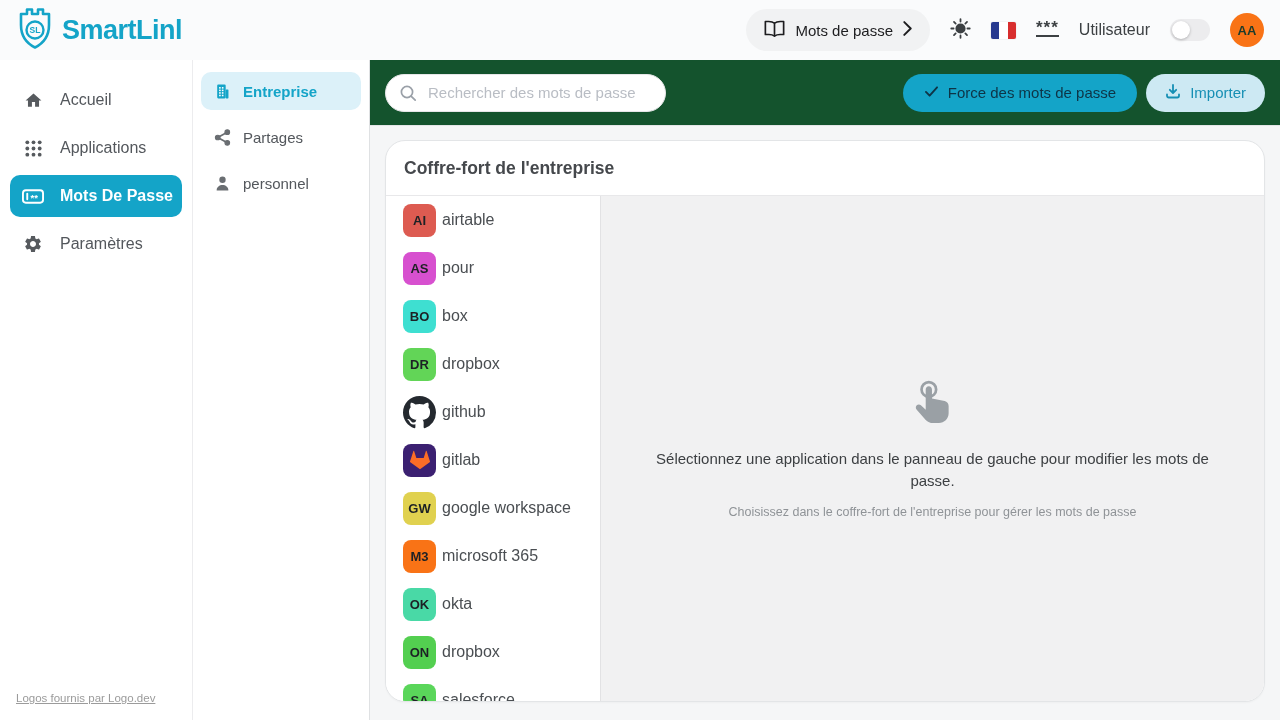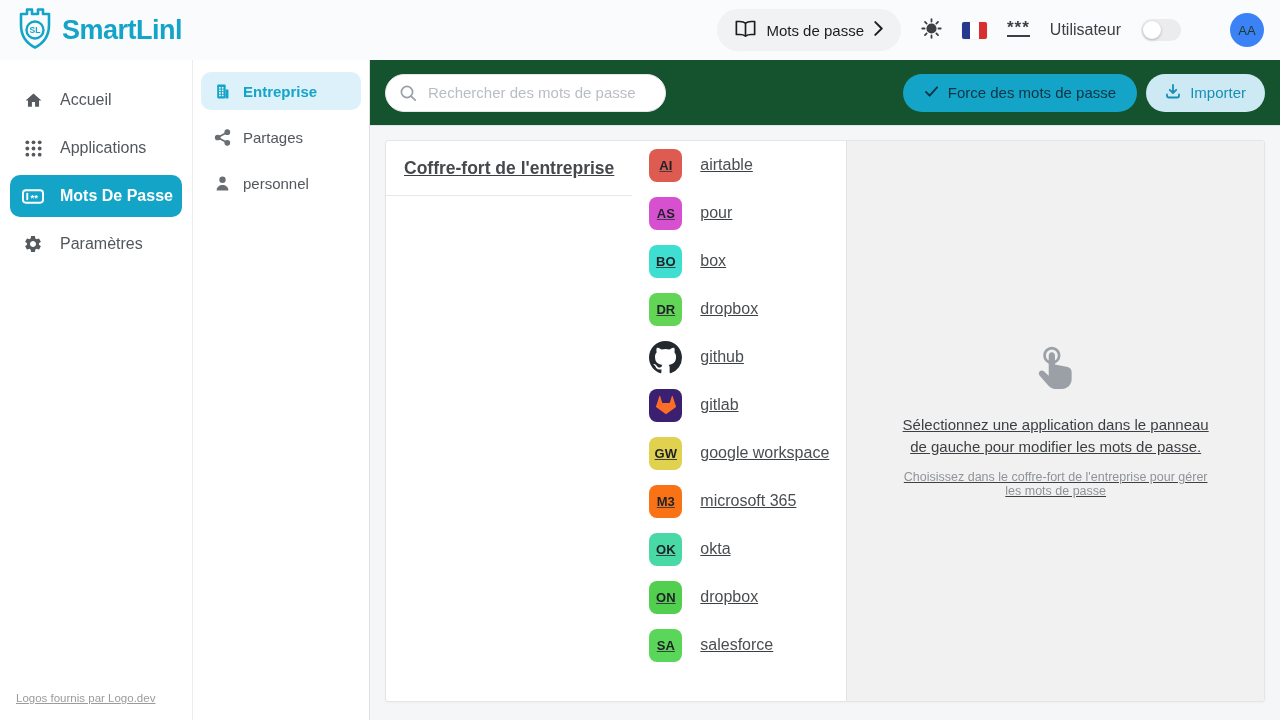--- a/index.html
+++ b/index.html
@@ -14,21 +14,21 @@
   .header-right { margin-left:auto; display:flex; align-items:center; gap:20px; }
   .ctx-pill { display:flex; align-items:center; gap:10px; background:#f1f2f3; border:none; border-radius:21px; height:42px; padding:0 18px; font-family:inherit; font-size:15px; color:#1d1d1f; cursor:pointer; }
   .icon-btn { background:none; border:none; cursor:pointer; display:flex; align-items:center; }
   .flag { width:25px; height:17px; border-radius:2px; overflow:hidden; display:flex; box-shadow:0 0 1px rgba(0,0,0,.3); }
   .flag span { flex:1; }
   .flag .b { background:#27398f; } .flag .w { background:#fff; } .flag .r { background:#d82e2e; }
   .pw-dots { font-size:17px; font-weight:bold; color:#3c4043; border-bottom:2px solid #3c4043; line-height:10px; height:14px; letter-spacing:1px; }
   .user-label { font-size:16px; color:#3c4043; }
   .toggle { width:40px; height:22px; background:#ececee; border-radius:11px; position:relative; border:none; cursor:pointer; }
   .toggle .knob { position:absolute; left:2px; top:2px; width:18px; height:18px; background:#fff; border-radius:50%; box-shadow:0 1px 3px rgba(0,0,0,.25); }
-  .avatar { width:34px; height:34px; border-radius:50%; background:#3b82f6; color:#1c3b2a; font-size:13px; font-weight:400; display:flex; align-items:center; justify-content:center; cursor:pointer; border:none; font-family:inherit;margin-left:29px; }
+  .avatar { width:34px; height:34px; border-radius:50%; background:#f97316; color:#1c3b2a; font-size:13px; font-weight:700; display:flex; align-items:center; justify-content:center; cursor:pointer; border:none; font-family:inherit; }
 
   
   .layout { display:flex; height:660px;justify-content:space-between; }
 
   
   .sidebar { width:193px; background:#fff; border-right:1px solid #ececee; position:relative; padding-top:16px; flex-shrink:0; }
   .side-item { display:flex; align-items:center; gap:16px; height:48px; padding:0 0 0 22px; font-size:16px; color:#53575c; cursor:pointer; }
   .side-item .ic { width:22px; display:flex; justify-content:center; color:#565a5e; }
   .side-item.active { background:var(--primary); color:#fff; font-weight:700; margin:3px 10px; height:42px; border-radius:10px; padding-left:12px; }
   .side-item.active .ic { color:#fff; }
@@ -47,28 +47,28 @@
   .search-box { position:relative; width:281px; }
   .search-box input { width:100%; height:38px; border:1px solid #e6e6e8; border-radius:19px; background:#fff; padding:0 14px 0 42px; font-family:inherit; font-size:15px; color:#3c4043; outline:none; }
   .search-box input::placeholder { color:#b9bdc4; }
   .search-box .s-ic { position:absolute; left:14px; top:10px; }
   .toolbar-actions { margin-left:auto; display:flex; gap:9px; }
   .btn { display:flex; align-items:center; gap:9px; height:38px; border:none; border-radius:19px; font-family:inherit; font-size:15px; cursor:pointer; }
   .btn-strength { background:var(--primary); color:#0e3446; padding:0 21px; }
   .btn-import { background:#cde9f3; color:#168fb4; padding:0 19px; }
 
   .content { flex:1; padding:14px 15px 18px 15px; min-height:0; }
-  .card { background:#fff; border:1px solid #e3e5e7; border-radius:3px; height:100%; display:flex; flex-direction:row; overflow:hidden; box-shadow:0 1px 2px rgba(0,0,0,.03);text-decoration:underline; }
+  .card { background:#fff; border:1px solid #e3e5e7; border-radius:20px; height:100%; display:flex; flex-direction:column; overflow:hidden; box-shadow:0 1px 2px rgba(0,0,0,.03); }
   .card-head { height:55px; border-bottom:1px solid #e8e8ea; display:flex; align-items:center; padding:0 18px; flex-shrink:0; }
   .card-title { font-size:17.5px; font-weight:700; color:#45484c; }
   .card-body { flex:1; display:flex; min-height:0; }
 
   .app-list { width:215px; border-right:1px solid #e2e2e4; overflow:hidden; flex-shrink:0; background:#fff; }
   .app-row { display:flex; align-items:center; height:48px; padding-left:17px; cursor:pointer; }
-  .app-badge { width:33px; height:33px; border-radius:8px; display:flex; align-items:center; justify-content:center; font-size:13px; font-weight:800; color:#1d2125; margin-right:18px; flex-shrink:0; }
+  .app-badge { width:33px; height:33px; border-radius:8px; display:flex; align-items:center; justify-content:center; font-size:13px; font-weight:800; color:#1d2125; margin-right:6px; flex-shrink:0; }
   .app-name { font-size:16px; color:#4a4e52; white-space:nowrap; }
 
   .empty-panel { flex:1; background:#f1f1f2; display:flex; flex-direction:column; align-items:center; justify-content:center; text-align:center; padding:0 48px; }
   .empty-title { font-size:15px; color:#3c3f42; margin-top:16px; max-width:600px; line-height:1.45; }
   .empty-sub { font-size:12.5px; color:#8f9397; margin-top:13px; }
 </style>
 </head>
 <body>
 
 <div class="header">

